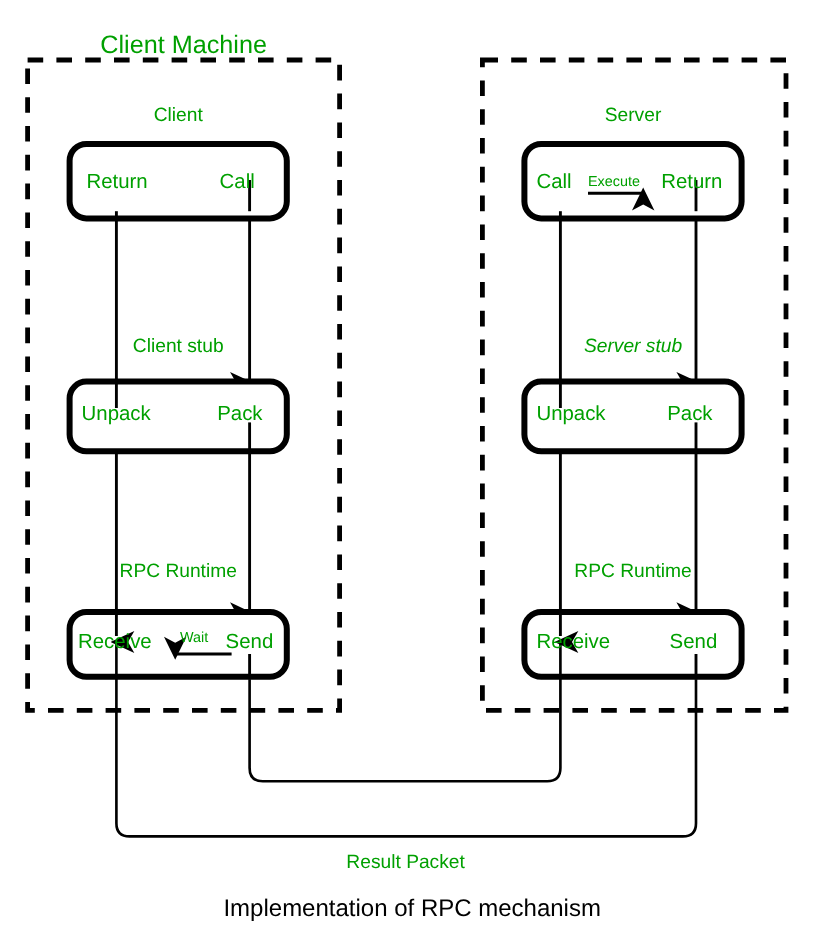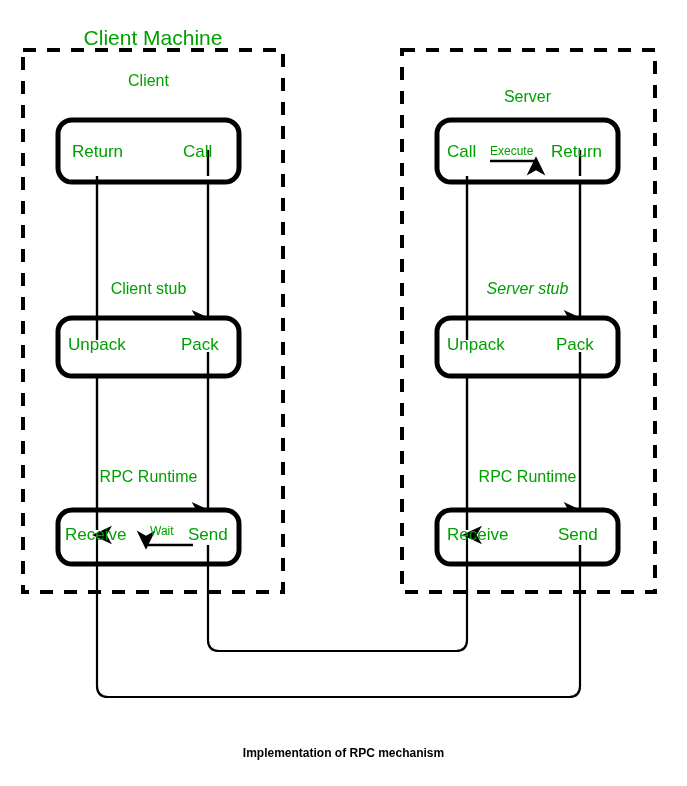--- a/index.html
+++ b/index.html
@@ -42,25 +42,24 @@
   .small-anno {
     font-size: 12px;
   }
   .packet-label {
     font-size: 16px;
     text-align: center;
   }
   .caption {
     position: absolute;
     color: #000000;
-    font-size: 12px;
+    font-size: 20px;
     text-align: center;
     font-family: "Liberation Sans", sans-serif;
     white-space: nowrap;
-    font-weight: bold;
   }
 </style>
 </head>
 <body>
 
 <div id="canvas">
 
   <svg id="diagram-svg" viewBox="0 0 687 786">
     <defs>
       <marker id="arrowUp" markerWidth="10" markerHeight="10" refX="5" refY="2.2" orient="auto" markerUnits="strokeWidth">
@@ -115,21 +114,21 @@
 
     <line x1="193" y1="545" x2="146" y2="545" stroke="#000000" stroke-width="2.4" marker-end="url(#arrowSmall)"></line>
 
     <path d="M208,566 L208,640 Q208,651 219,651 L456,651 Q467,651 467,640 L467,535" fill="none" stroke="#000000" stroke-width="2.2" marker-end="url(#arrowUp)"></path>
 
     <path d="M580,566 L580,686 Q580,697 569,697 L108,697 Q97,697 97,686 L97,535" fill="none" stroke="#000000" stroke-width="2.2" marker-end="url(#arrowUp)"></path>
   </svg>
 
   <div class="lbl machine-title" style="left:23px; top:26px; width:260px;">Client Machine</div>
 
-  <div class="lbl layer-title" style="left:58px; top:72px; width:181px;">Client</div>
+  <div class="lbl layer-title" style="left:58px; top:88px; width:181px;">Client</div>
   <div class="lbl layer-title" style="left:58px; top:280px; width:181px;">Client stub</div>
   <div class="lbl layer-title" style="left:58px; top:468px; width:181px;">RPC Runtime</div>
 
   <div class="lbl layer-title" style="left:437px; top:88px; width:181px;">Server</div>
   <div class="lbl layer-title" style="left:437px; top:280px; width:181px;font-style:italic;">Server stub</div>
   <div class="lbl layer-title" style="left:437px; top:468px; width:181px;">RPC Runtime</div>
 
   <div class="lbl box-text" style="left:72px; top:142px;">Return</div>
   <div class="lbl box-text" style="left:183px; top:142px;">Call</div>
 
@@ -143,16 +142,17 @@
   <div class="lbl box-text" style="left:447px; top:142px;">Call</div>
   <div class="lbl small-anno" style="left:490px; top:144px;">Execute</div>
   <div class="lbl box-text" style="left:551px; top:142px;">Return</div>
 
   <div class="lbl box-text" style="left:447px; top:335px;">Unpack</div>
   <div class="lbl box-text" style="left:556px; top:335px;">Pack</div>
 
   <div class="lbl box-text" style="left:447px; top:525px;">Receive</div>
   <div class="lbl box-text" style="left:558px; top:525px;">Send</div>
 
+  <div class="lbl packet-label" style="left:223px; top:710px; width:230px;">Result Packet</div>
 
   <div class="caption" style="left:0px; top:746px; width:687px;">Implementation of RPC mechanism</div>
 
 </div>
 
 </body></html>

